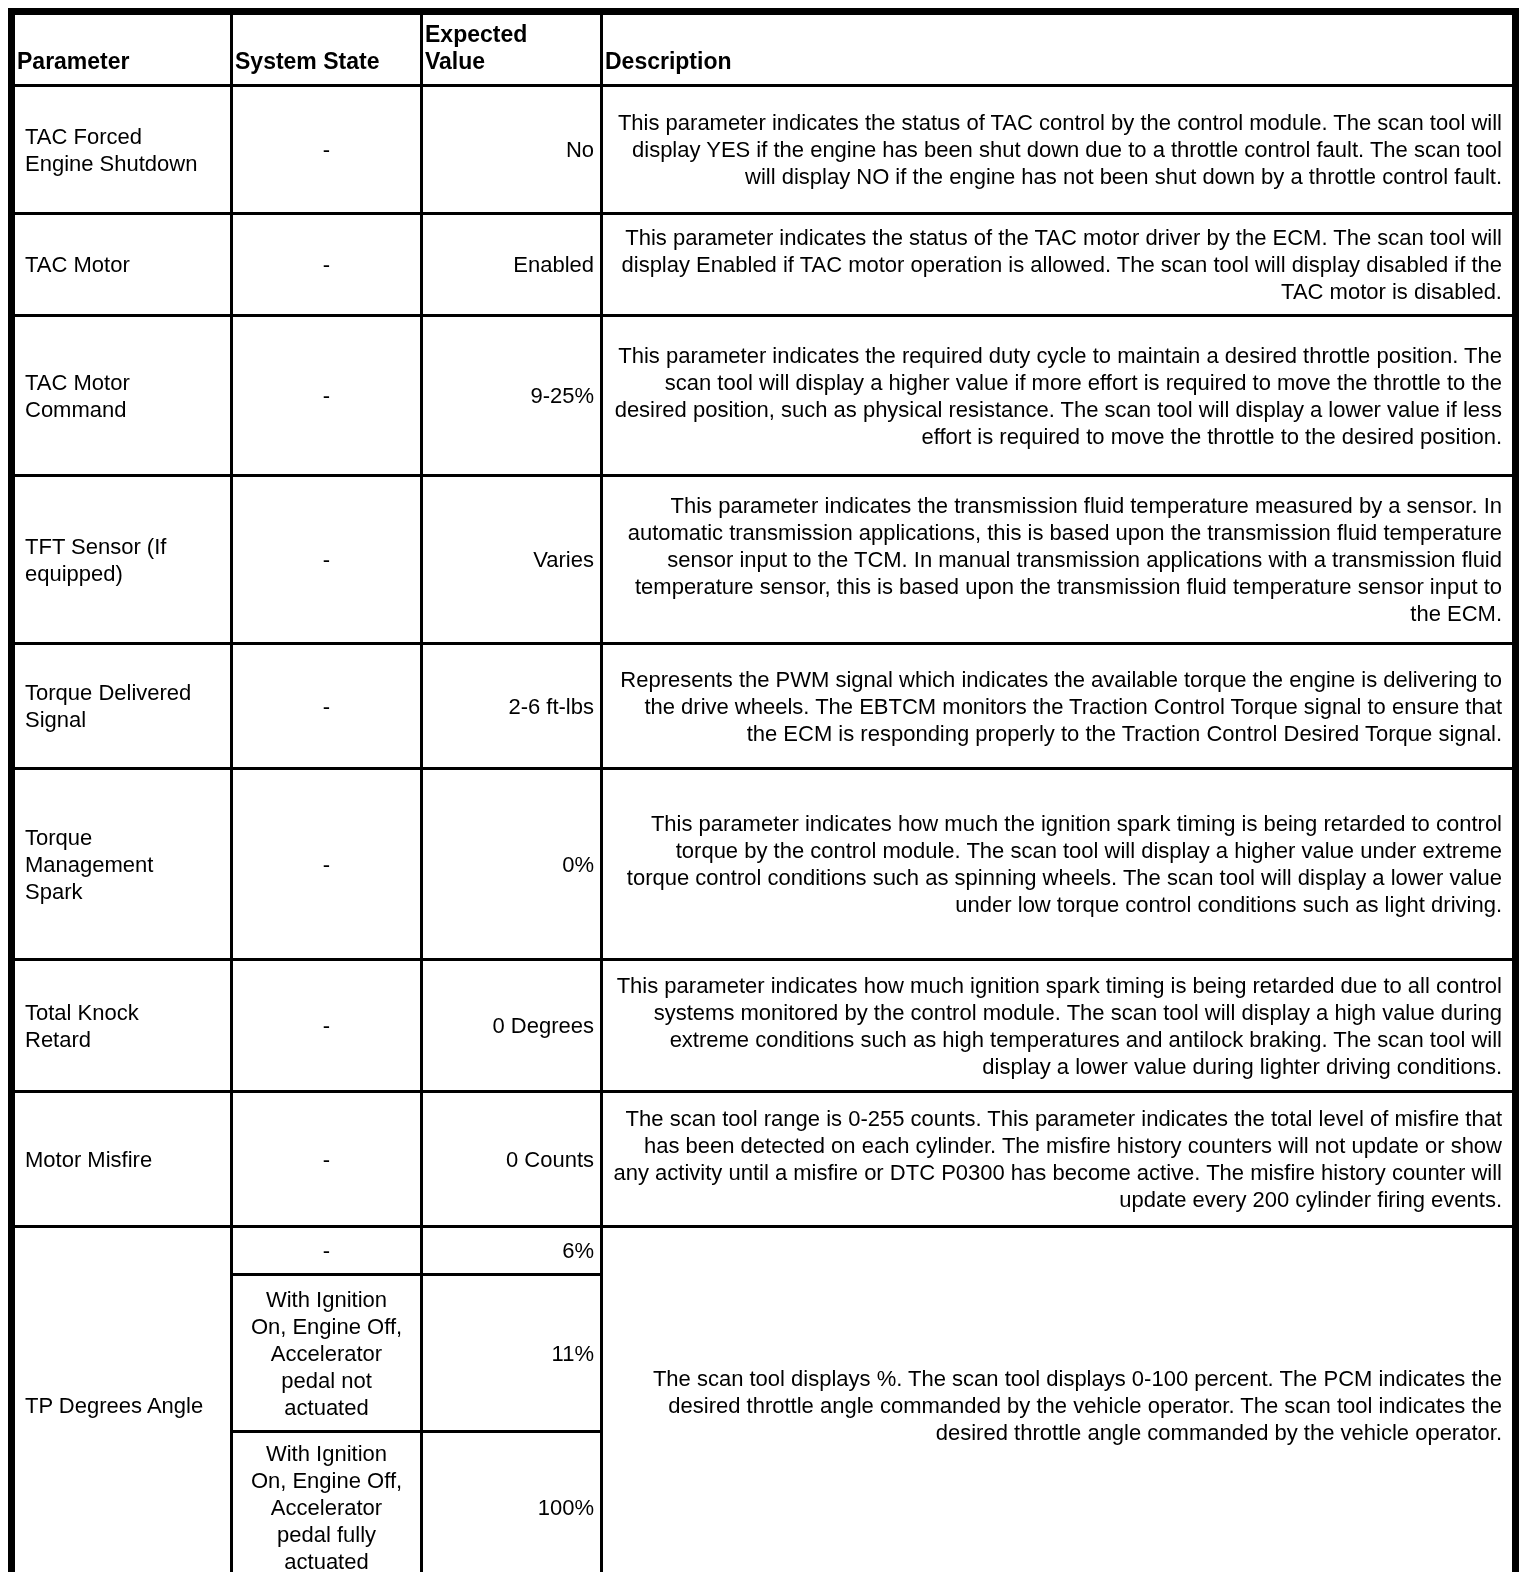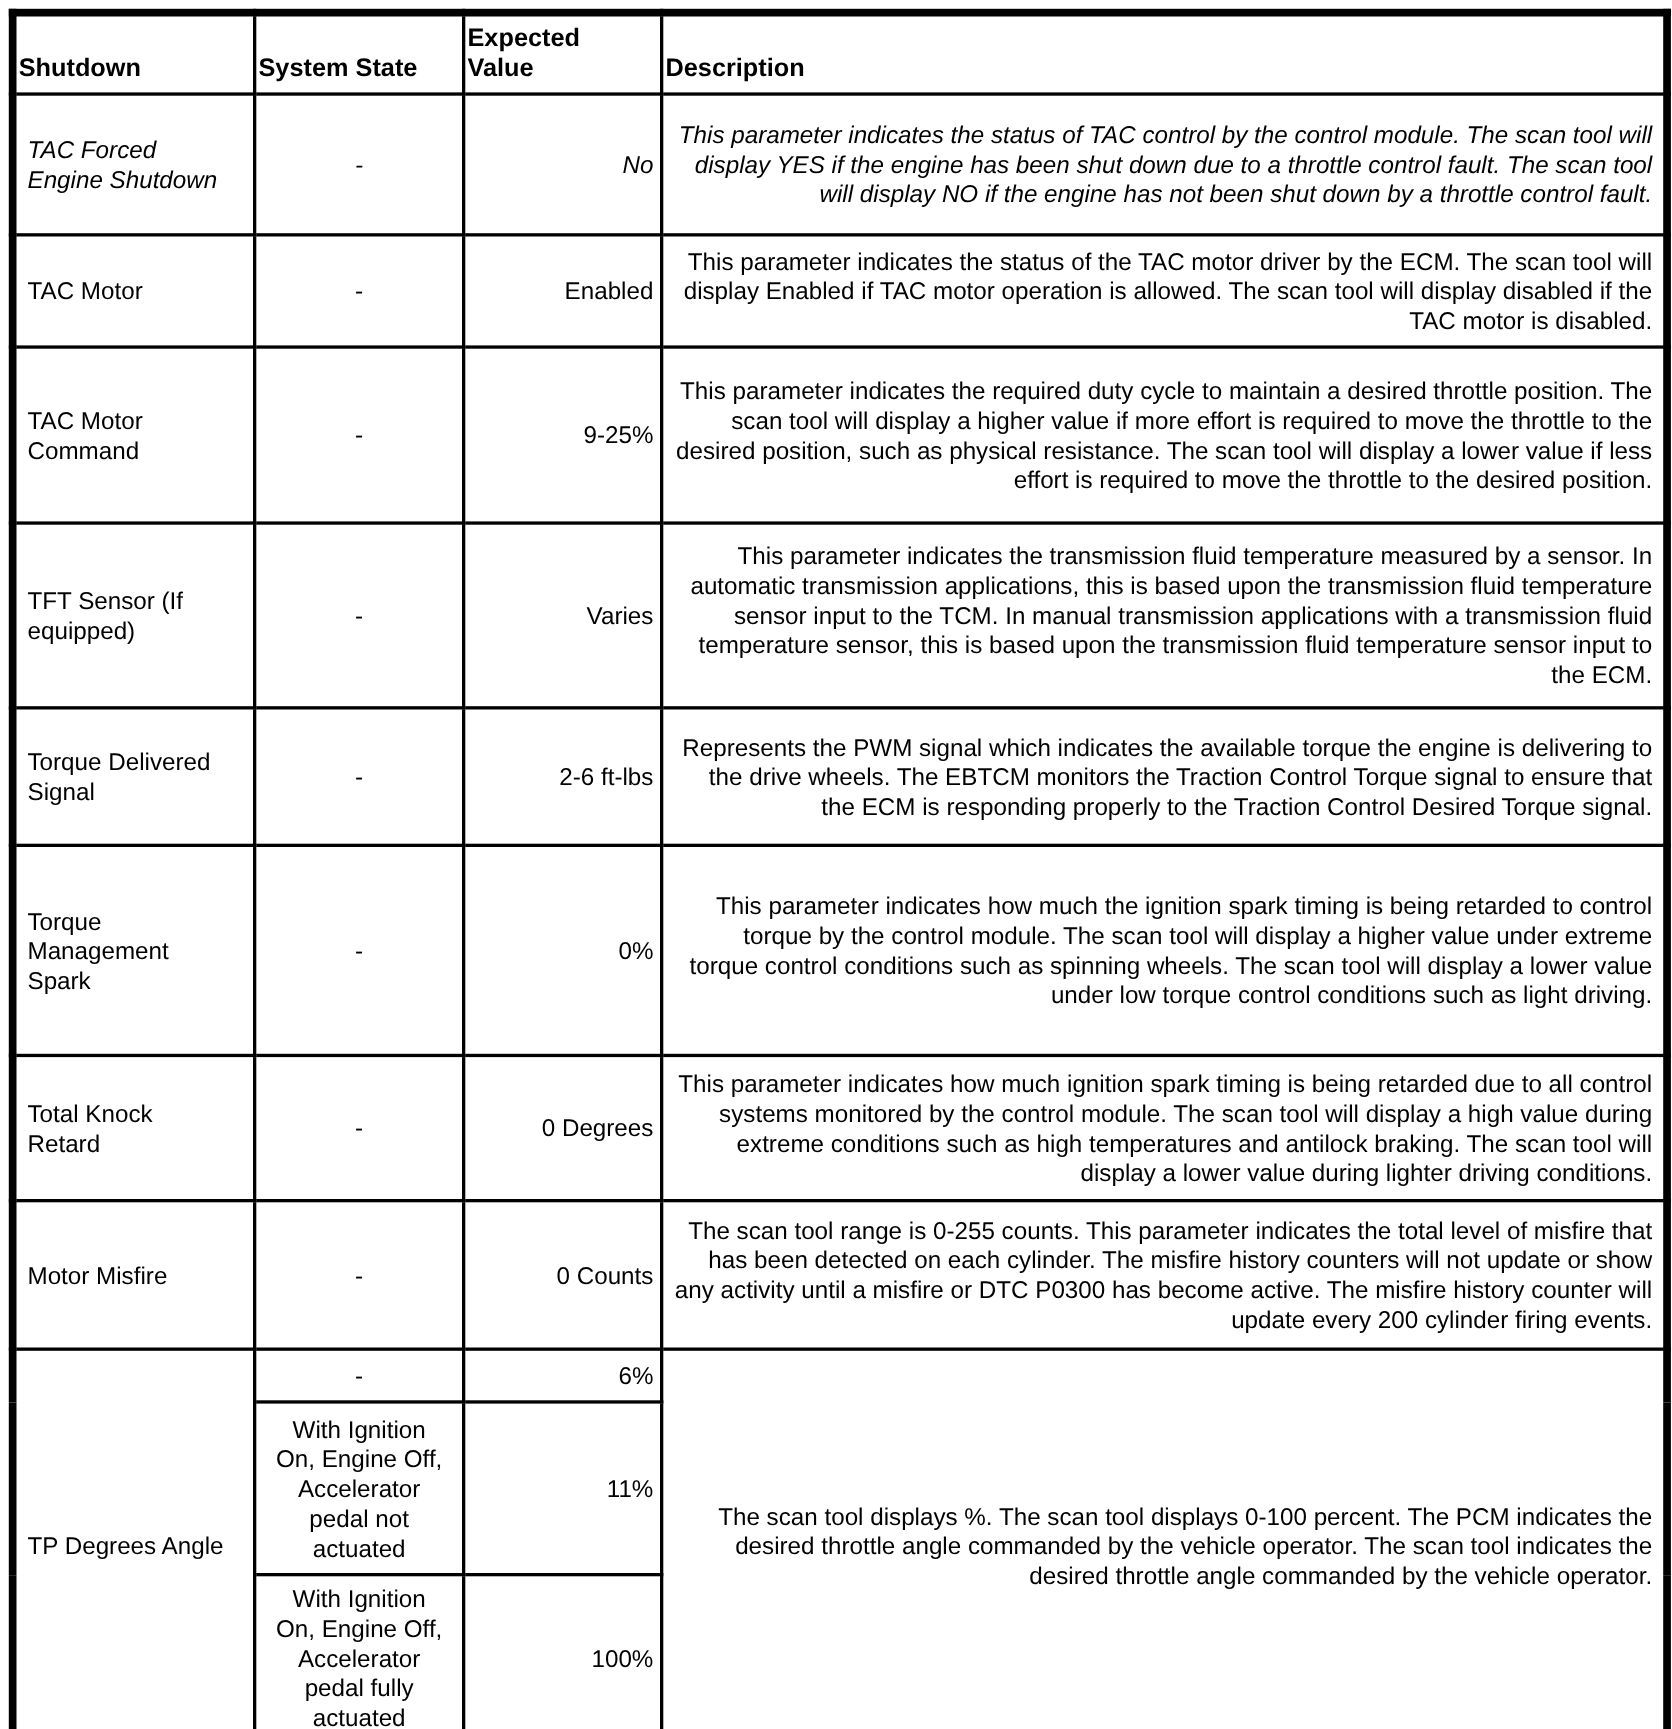--- a/index.html
+++ b/index.html
@@ -60,21 +60,21 @@
   }
   td.value {
     text-align: right;
     padding: 4px 6px;
   }
   td.desc {
     text-align: right;
     padding: 5px 10px 5px 9px;
   }
   tr.hdr  { height: 74px;  }
-  tr.h128 { height: 128px; font-style: italic; }
+  tr.h128 { height: 128px; }
   tr.h102 { height: 102px; }
   tr.h160 { height: 160px; }
   tr.h168 { height: 168px; }
   tr.h125 { height: 125px; }
   tr.h165 { height: 191px; }
   tr.h132 { height: 132px; }
   tr.h135 { height: 135px; }
   tr.h48  { height: 48px;  }
   tr.h157 { height: 157px; }
   tr.h154 { height: 154px; }
@@ -85,21 +85,21 @@
 <div class="page">
   <table class="param-table">
     <colgroup>
       <col class="c-param">
       <col class="c-state">
       <col class="c-value">
       <col class="c-desc">
     </colgroup>
     <thead>
       <tr class="hdr">
-        <th>Shutdown</th>
+        <th>Parameter</th>
         <th>System State</th>
         <th>Expected
 Value</th>
         <th>Description</th>
       </tr>
     </thead>
     <tbody>
       <tr class="h128">
         <td class="param">TAC Forced
 Engine Shutdown</td>

